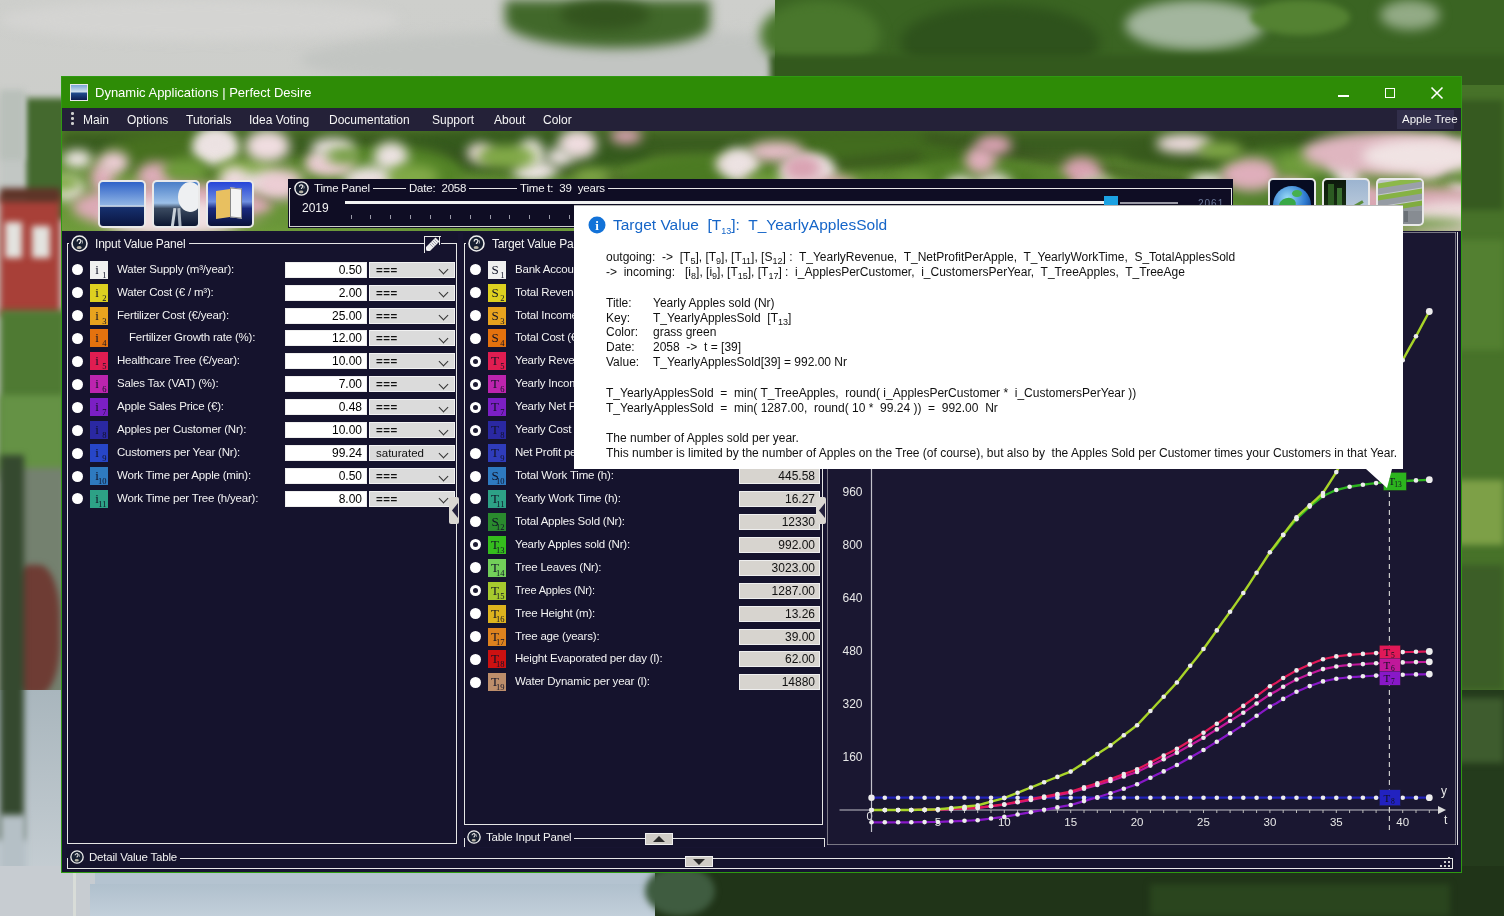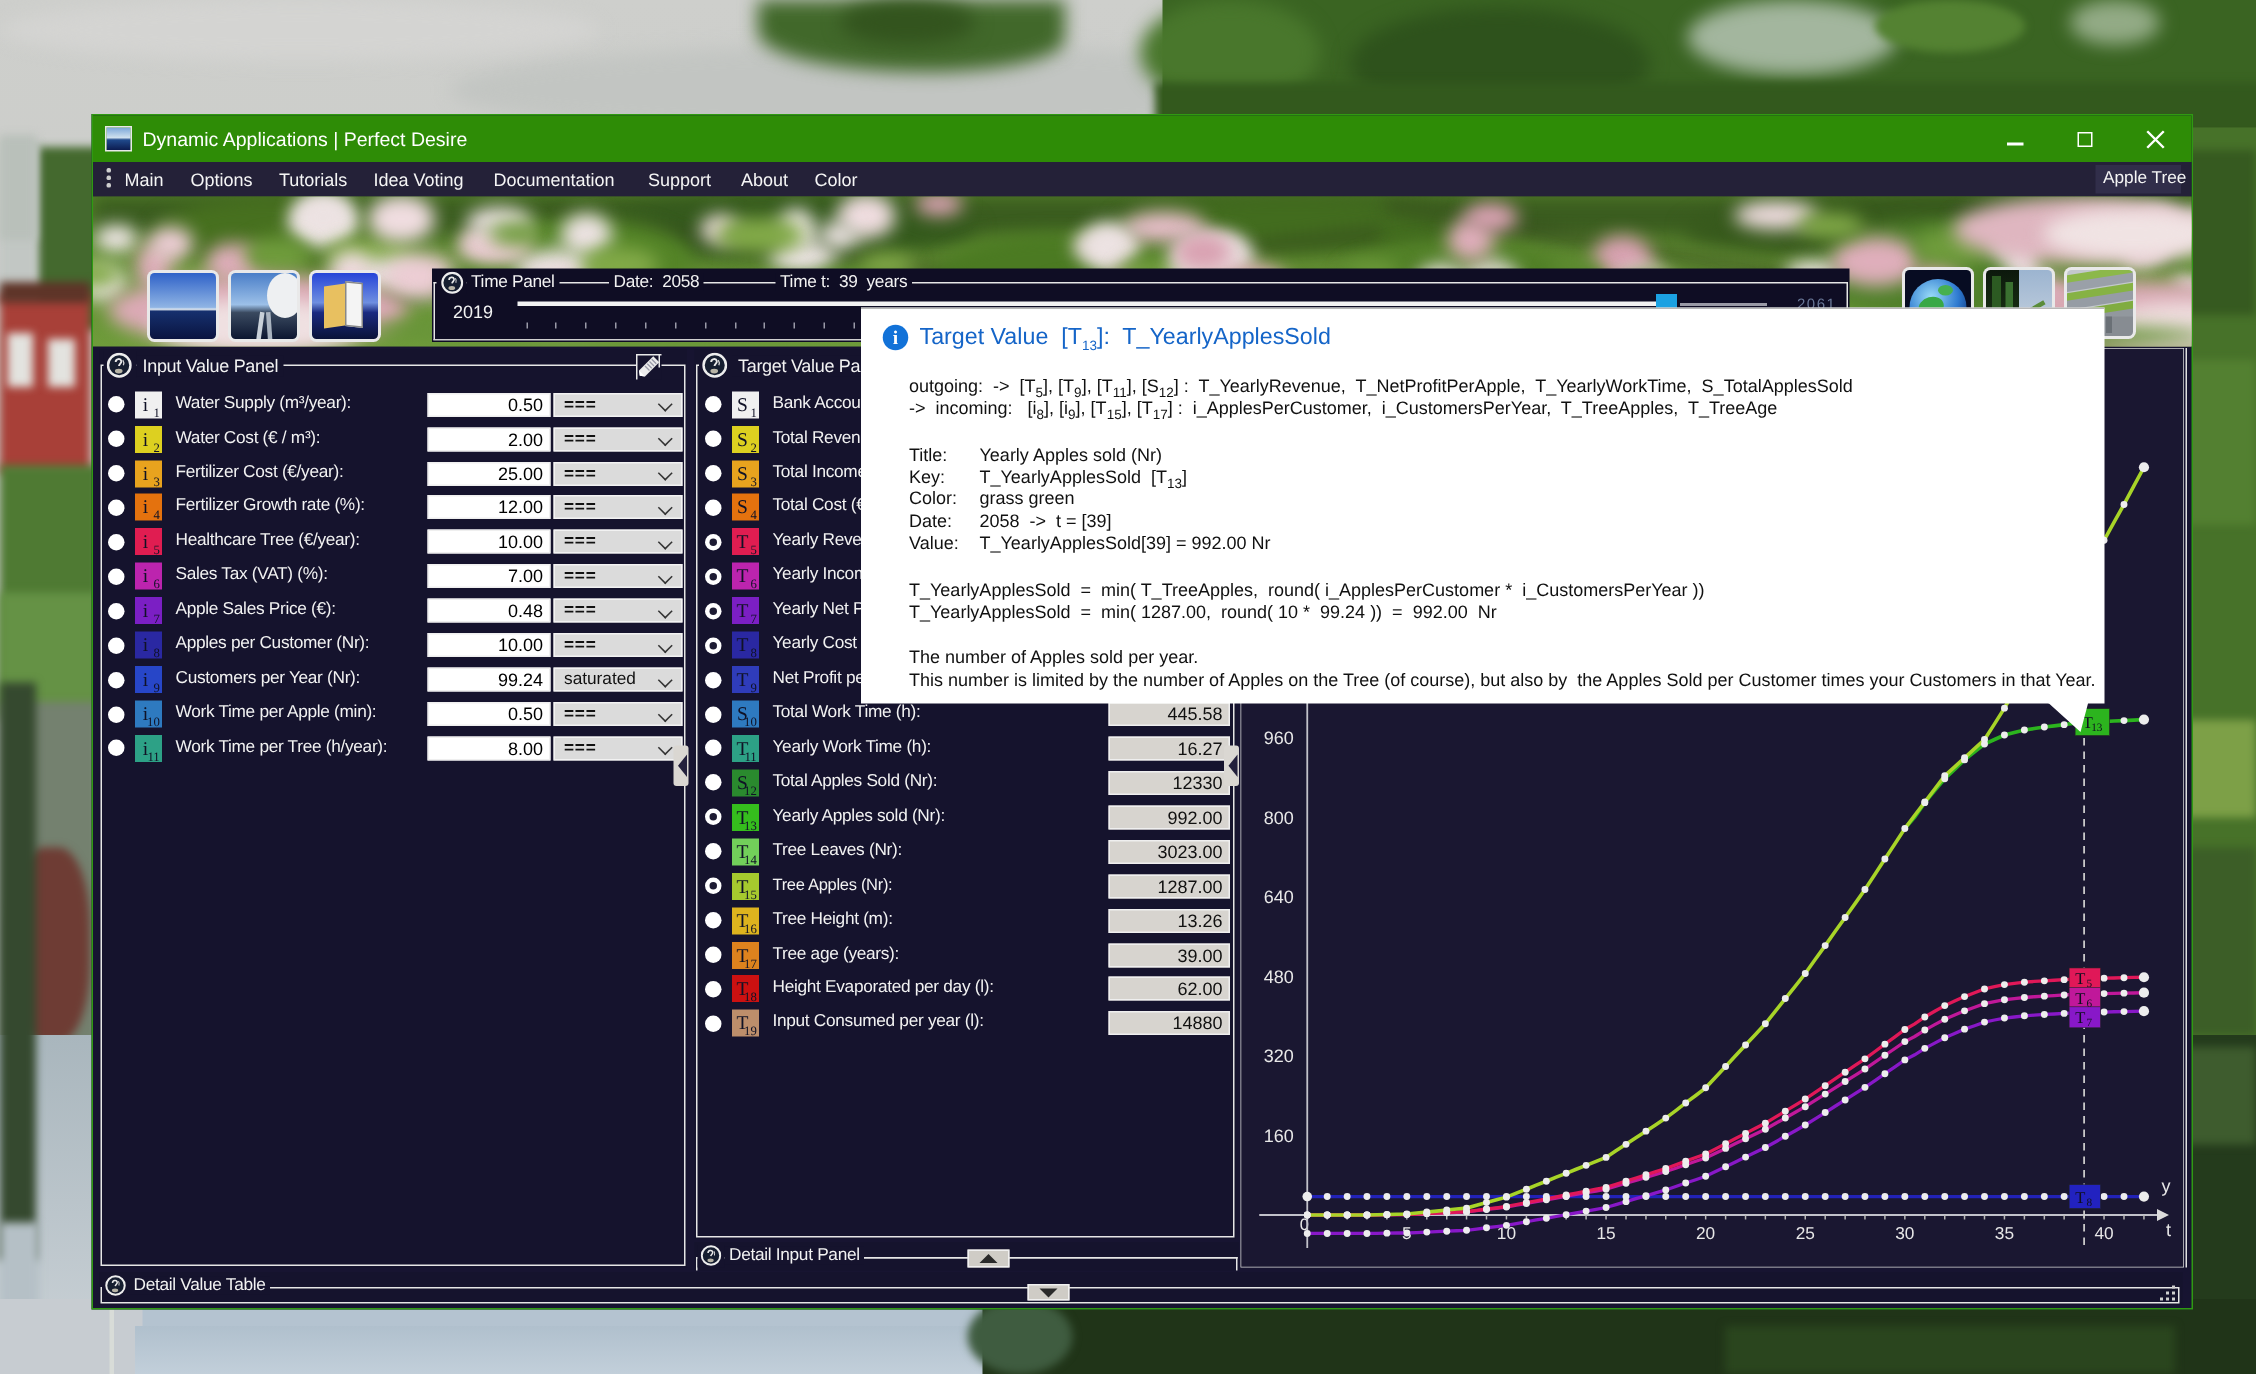--- a/index.html
+++ b/index.html
@@ -332,21 +332,21 @@
 <div class="dbox" style="left:369px;top:284.5px;width:86px;height:16px;"><b>===</b></div>
 <div class="chev" style="left:440px;top:289px"></div>
 <div class="radio" style="left:72px;top:310px"></div>
 <div class="chip" style="left:90px;top:306.5px;background:#e8a31e"><span style="margin-right:4px">i</span><span class="csub">3</span></div>
 <div class="t" style="left:117px;top:308.5px;font-size:11.5px;color:#f2f2f2;letter-spacing:-0.2px">Fertilizer Cost (€/year):</div>
 <div class="ibox" style="left:285px;top:307.5px;width:82px;height:16px;">25.00</div>
 <div class="dbox" style="left:369px;top:307.5px;width:86px;height:16px;"><b>===</b></div>
 <div class="chev" style="left:440px;top:312px"></div>
 <div class="radio" style="left:72px;top:332.9px"></div>
 <div class="chip" style="left:90px;top:329.4px;background:#e4720e"><span style="margin-right:4px">i</span><span class="csub">4</span></div>
-<div class="t" style="left:117px;top:331.4px;font-size:11.5px;color:#f2f2f2;letter-spacing:-0.2px">Fertilizer Growth rate (%):</div>
+<div class="t" style="left:129px;top:331.4px;font-size:11.5px;color:#f2f2f2;letter-spacing:-0.2px">Fertilizer Growth rate (%):</div>
 <div class="ibox" style="left:285px;top:330.4px;width:82px;height:16px;">12.00</div>
 <div class="dbox" style="left:369px;top:330.4px;width:86px;height:16px;"><b>===</b></div>
 <div class="chev" style="left:440px;top:334.9px"></div>
 <div class="radio" style="left:72px;top:355.8px"></div>
 <div class="chip" style="left:90px;top:352.3px;background:#e01d51"><span style="margin-right:4px">i</span><span class="csub">5</span></div>
 <div class="t" style="left:117px;top:354.3px;font-size:11.5px;color:#f2f2f2;letter-spacing:-0.2px">Healthcare Tree (€/year):</div>
 <div class="ibox" style="left:285px;top:353.3px;width:82px;height:16px;">10.00</div>
 <div class="dbox" style="left:369px;top:353.3px;width:86px;height:16px;"><b>===</b></div>
 <div class="chev" style="left:440px;top:357.8px"></div>
 <div class="radio" style="left:72px;top:378.8px"></div>
@@ -466,21 +466,21 @@
 <div class="radio" style="left:470px;top:631px"></div>
 <div class="chip" style="left:488px;top:627.5px;background:#dd821e"><span style="margin-right:4px">T</span><span class="csub">17</span></div>
 <div class="t" style="left:515px;top:629.5px;font-size:11.5px;color:#f2f2f2;letter-spacing:-0.2px">Tree age (years):</div>
 <div class="vbox" style="left:739px;top:628.5px;width:81px;height:16px;">39.00</div>
 <div class="radio" style="left:470px;top:653.9px"></div>
 <div class="chip" style="left:488px;top:650.4px;background:#cc1111"><span style="margin-right:4px">T</span><span class="csub">18</span></div>
 <div class="t" style="left:515px;top:652.4px;font-size:11.5px;color:#f2f2f2;letter-spacing:-0.2px">Height Evaporated per day (l):</div>
 <div class="vbox" style="left:739px;top:651.4px;width:81px;height:16px;">62.00</div>
 <div class="radio" style="left:470px;top:676.8px"></div>
 <div class="chip" style="left:488px;top:673.3px;background:#bd8e6b"><span style="margin-right:4px">T</span><span class="csub">19</span></div>
-<div class="t" style="left:515px;top:675.3px;font-size:11.5px;color:#f2f2f2;letter-spacing:-0.2px">Input Consumed per year (l):</div>
+<div class="t" style="left:515px;top:675.3px;font-size:11.5px;color:#f2f2f2;letter-spacing:-0.2px">Water Dynamic per year (l):</div>
 <div class="vbox" style="left:739px;top:674.3px;width:81px;height:16px;">14880</div>
 <div class="a" style="left:816px;top:497px;width:10px;height:27px;background:#dad7d2;border-radius:2px"></div>
 <svg class="a" style="left:816px;top:500px" width="11" height="21">
     <path d="M9 3 L3 10.5 L9 18 Z" fill="#23203c"></path>
   </svg>
 <svg class="a" style="left:827px;top:232px" width="629" height="613" viewBox="0 0 629 613">
     <rect x="0" y="0" width="629" height="613" fill="#1a1731" stroke="#d9d9d9" stroke-width="1"></rect>
     <text x="35.5" y="529.0" fill="#e8e8e8" font-size="12" text-anchor="end" font-family="Liberation Sans,sans-serif">160</text>
     <text x="35.5" y="476.0" fill="#e8e8e8" font-size="12" text-anchor="end" font-family="Liberation Sans,sans-serif">320</text>
     <text x="35.5" y="423.0" fill="#e8e8e8" font-size="12" text-anchor="end" font-family="Liberation Sans,sans-serif">480</text>
@@ -797,21 +797,21 @@
 <div class="a" style="left:463px;top:828px;width:363px;height:19px;background:#15132d"></div>
 <div class="a" style="left:464px;top:838px;width:361px;height:9px;border:1px solid #e6e6e6;border-bottom:none"></div>
 <div class="a" style="left:464px;top:838px;width:361px;height:1px;background:#e6e6e6"></div>
 <div class="a" style="left:465px;top:830px;width:18px;height:15px;background:#15132d"></div>
 <svg class="a" style="left:467px;top:830px" width="14" height="14" viewBox="0 0 20 20">
     <circle cx="10" cy="10" r="8.8" fill="#161e30" stroke="#ededed" stroke-width="1.9"></circle>
     <path d="M7.2 7.5 C7.2 4.8 11 4.4 11.6 6.6 C12.1 8.4 10 8.8 9.8 10.6" fill="none" stroke="#e8e8e8" stroke-width="1.5"></path>
     <path d="M12.8 6 C13.6 7.2 13.8 8.6 13.2 10" fill="none" stroke="#d8d8d8" stroke-width="1"></path>
     <ellipse cx="9.6" cy="14.6" rx="3" ry="1.8" fill="#b8b4a6"></ellipse>
   </svg>
-<div class="t" style="left:483px;top:831px;font-size:11.5px;color:#f2f2f2;background:#15132d;padding:0 3px;letter-spacing:-0.2px">Detail Input Panel</div>
+<div class="t" style="left:483px;top:831px;font-size:11.5px;color:#f2f2f2;background:#15132d;padding:0 3px;letter-spacing:-0.2px">Table Input Panel</div>
 <div class="a" style="left:645px;top:833px;width:28px;height:12px;background:#cfccc6;border:1px solid #f0f0f0"></div>
 <svg class="a" style="left:651px;top:835px" width="16" height="8">
     <path d="M8 1 L14 7 L2 7 Z" fill="#2a2a2a"></path>
   </svg>
 <div class="a" style="left:66px;top:848px;width:1389px;height:22px;background:#15132d"></div>
 <div class="a" style="left:67px;top:858px;width:1386px;height:11px;border:1px solid #e6e6e6"></div>
 <div class="a" style="left:68px;top:850px;width:18px;height:15px;background:#15132d"></div>
 <svg class="a" style="left:70px;top:850px" width="14" height="14" viewBox="0 0 20 20">
     <circle cx="10" cy="10" r="8.8" fill="#161e30" stroke="#ededed" stroke-width="1.9"></circle>
     <path d="M7.2 7.5 C7.2 4.8 11 4.4 11.6 6.6 C12.1 8.4 10 8.8 9.8 10.6" fill="none" stroke="#e8e8e8" stroke-width="1.5"></path>

